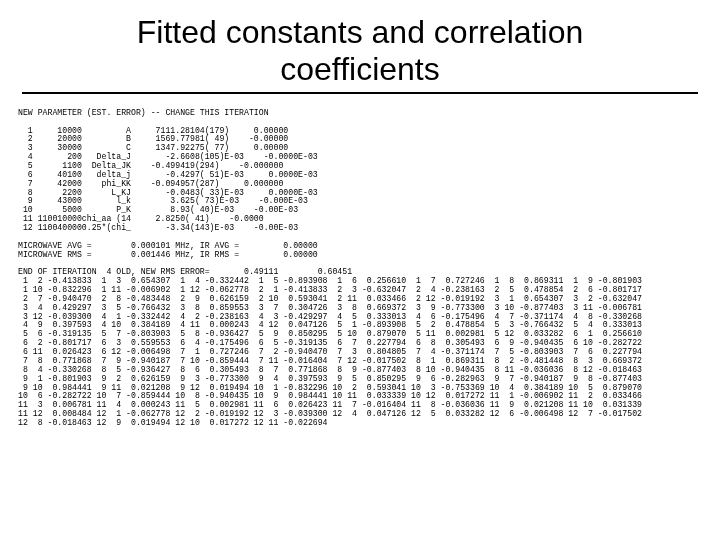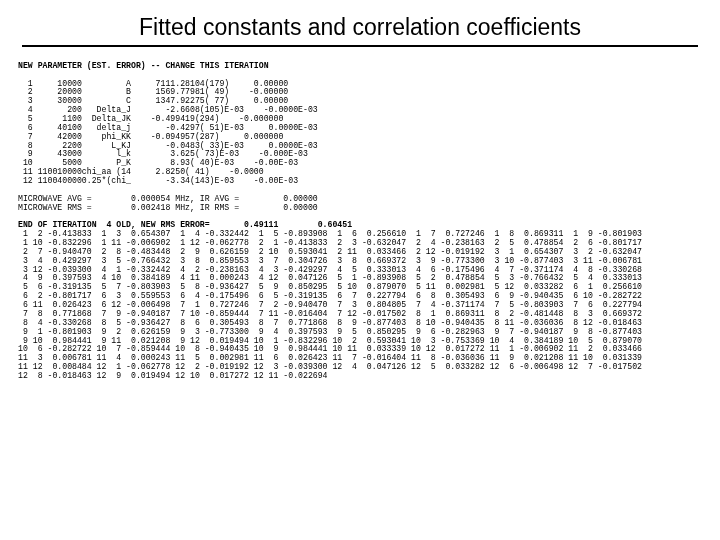--- a/index.html
+++ b/index.html
@@ -4,34 +4,34 @@
 <style>
   html,body{margin:0;padding:0;background:#000;}
   .slide{
     width:720px;height:540px;background:#fff;
     box-sizing:border-box;
     position:relative;
     font-family:Arial,Helvetica,sans-serif;
   }
   .title{
     text-align:center;
-    font-size:23px;
+    font-size:32px;
     padding:14px 40px 4px 40px;
     border-bottom:2px solid #000;
     margin:0 22px;
   }
   .mono{
     font-family:"Courier New",Courier,monospace;
     font-size:8.2px;
     line-height:1.08;
     white-space:pre;
     padding:6px 18px 0 18px;
     color:#000;
   }
-  .hdr{font-weight:bold;}
+  .hdr{font-weight:normal;}
 </style>
 </head>
 <body>
 
 <div class="slide">
   <div class="title">Fitted constants and correlation coefficients</div>
 
   <div class="mono">
 <span class="hdr">NEW PARAMETER (EST. ERROR) -- CHANGE THIS ITERATION</span>
 
@@ -41,22 +41,22 @@
   4       200   Delta_J       -2.6608(105)E-03    -0.0000E-03
   5      1100  Delta_JK    -0.499419(294)    -0.000000
   6     40100   delta_j       -0.4297( 51)E-03     0.0000E-03
   7     42000    phi_KK    -0.094957(287)     0.000000
   8      2200      L_KJ       -0.0483( 33)E-03     0.0000E-03
   9     43000       l_k        3.625( 73)E-03    -0.000E-03
  10      5000       P_K        8.93( 40)E-03    -0.00E-03
  11 110010000chi_aa (14     2.8250( 41)    -0.0000
  12 1100400000.25*(chi_       -3.34(143)E-03    -0.00E-03</span>
 
-<span>MICROWAVE AVG =        0.000054 MHz, IR AVG =         0.00000</span>
-<span>MICROWAVE RMS =        0.002418 MHz, IR RMS =         0.00000</span>
+<span>MICROWAVE AVG =        0.000101 MHz, IR AVG =         0.00000</span>
+<span>MICROWAVE RMS =        0.001446 MHz, IR RMS =         0.00000</span>
 
 <span class="hdr">END OF ITERATION  4 OLD, NEW RMS ERROR=       0.49111        0.60451</span>
 <span id="corr-block"> 1  2 -0.413833  1  3  0.654307  1  4 -0.332442  1  5 -0.893908  1  6  0.256610  1  7  0.727246  1  8  0.869311  1  9 -0.801903
  1 10 -0.832296  1 11 -0.006902  1 12 -0.062778  2  1 -0.413833  2  3 -0.632047  2  4 -0.238163  2  5  0.478854  2  6 -0.801717
  2  7 -0.940470  2  8 -0.483448  2  9  0.626159  2 10  0.593041  2 11  0.033466  2 12 -0.019192  3  1  0.654307  3  2 -0.632047
  3  4  0.429297  3  5 -0.766432  3  8  0.859553  3  7  0.304726  3  8  0.669372  3  9 -0.773300  3 10 -0.877403  3 11 -0.006781
  3 12 -0.039300  4  1 -0.332442  4  2 -0.238163  4  3 -0.429297  4  5  0.333013  4  6 -0.175496  4  7 -0.371174  4  8 -0.330268
  4  9  0.397593  4 10  0.384189  4 11  0.000243  4 12  0.047126  5  1 -0.893908  5  2  0.478854  5  3 -0.766432  5  4  0.333013
  5  6 -0.319135  5  7 -0.803903  5  8 -0.936427  5  9  0.850295  5 10  0.879070  5 11  0.002981  5 12  0.033282  6  1  0.256610
  6  2 -0.801717  6  3  0.559553  6  4 -0.175496  6  5 -0.319135  6  7  0.227794  6  8  0.305493  6  9 -0.940435  6 10 -0.282722

